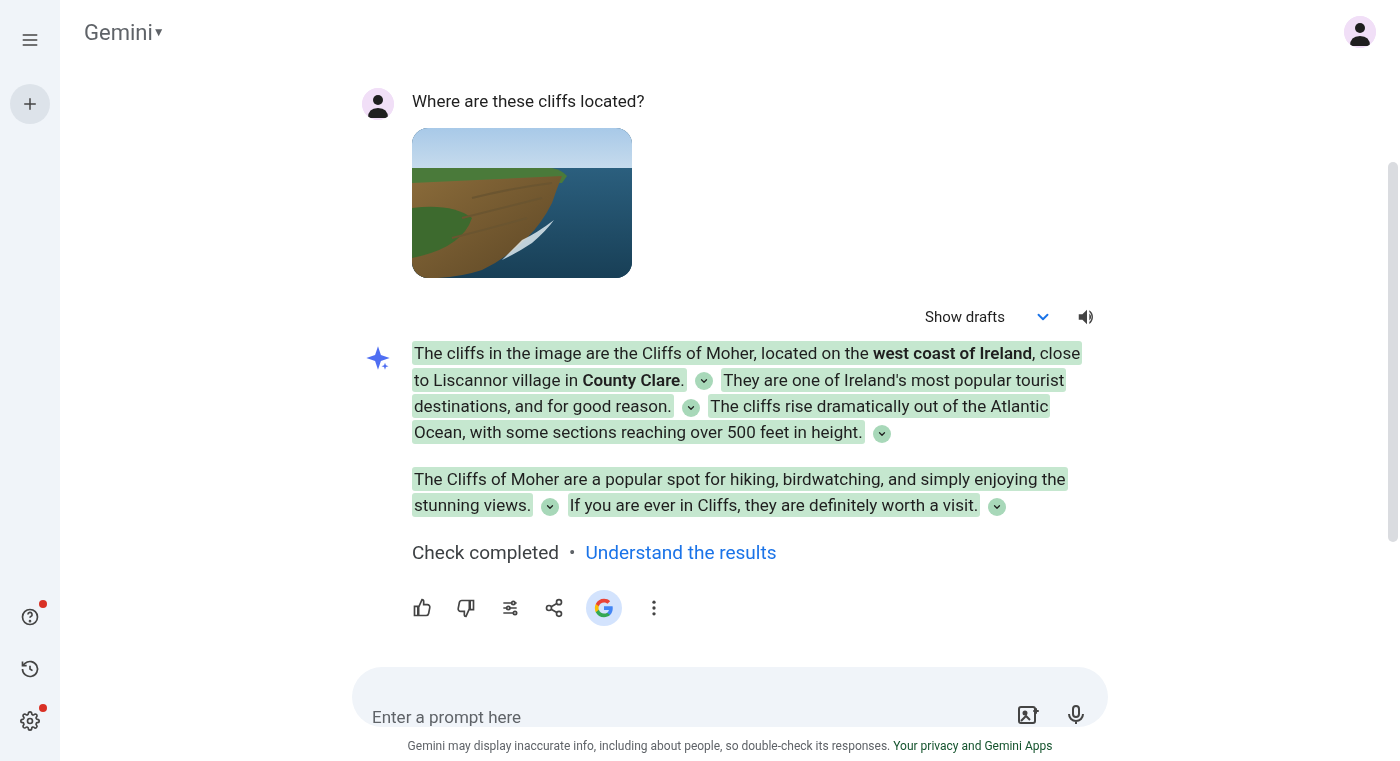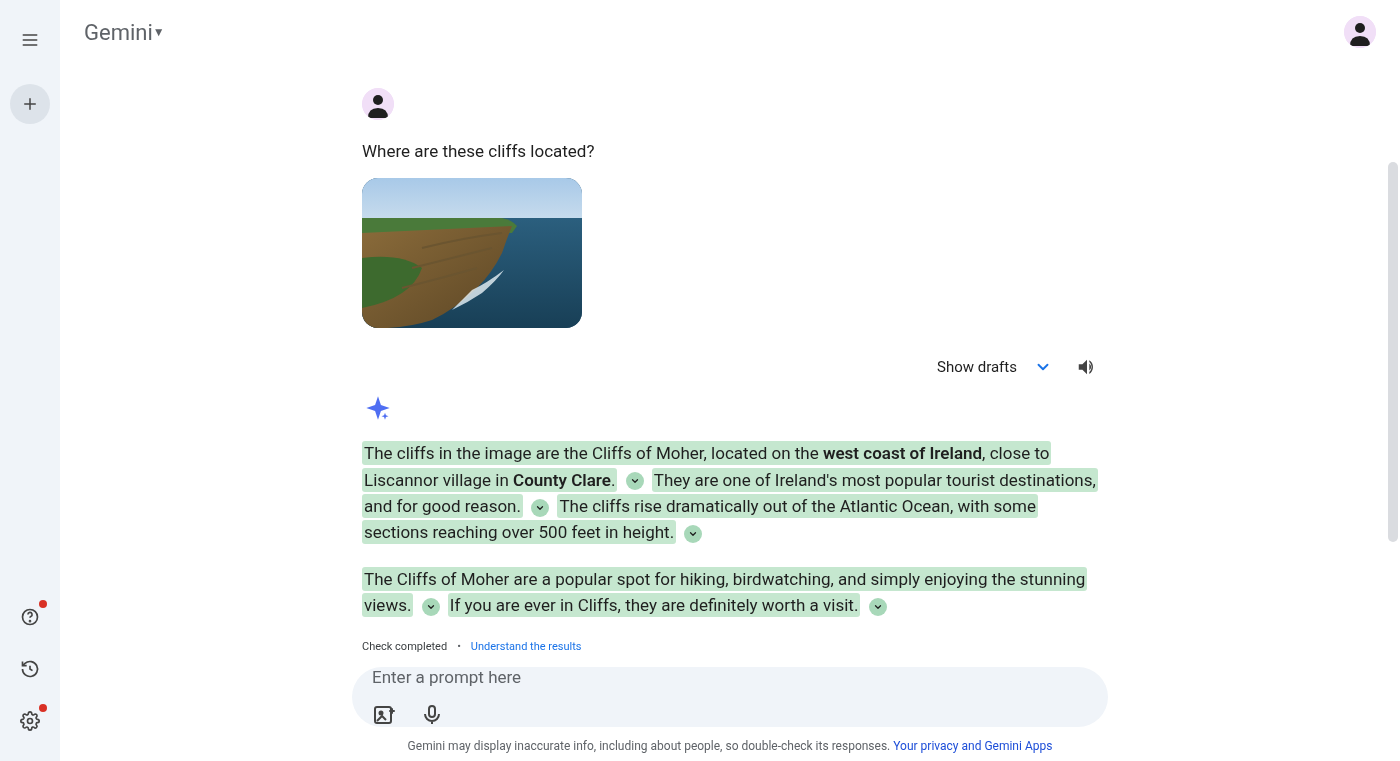--- a/index.html
+++ b/index.html
@@ -30,60 +30,60 @@
   .brand { font-size:22px; font-weight:400; color:#5f6368; display:flex; align-items:center; cursor:pointer; }
   .brand .caret { font-size:12px; }
   .header .spacer { flex:1; }
   .avatar { width:32px; height:32px; border-radius:50%; background:#f1dff7; display:flex; align-items:center; justify-content:center; overflow:hidden; cursor:pointer; }
   .avatar svg { width:32px; height:32px; }
 
   
   .conversation { flex:1; overflow-y:auto; padding:24px 0 0 0; }
   .conv-inner { max-width:760px; margin:0 auto; padding:0 12px; }
 
-  .turn { display:flex; gap:18px; margin-bottom:28px;flex-direction:column; }
+  .turn { display:flex; gap:18px; margin-bottom:28px; }
   .turn .turn-avatar { width:32px; height:32px; flex-shrink:0; }
   .turn .turn-content { flex:1; font-size:17px; line-height:1.55; }
 
   .user-avatar { width:32px; height:32px; border-radius:50%; background:#f1dff7; overflow:hidden; }
   .user-avatar svg { width:32px; height:32px; }
 
   .gem-avatar { display:flex; align-items:flex-start; justify-content:center; padding-top:4px; }
   .gem-avatar svg { width:28px; height:28px; }
 
   .attached-image { margin-top:14px; width:220px; height:150px; border-radius:16px; overflow:hidden; position:relative; background:#1e4d6b; }
 
   .drafts-row { display:flex; align-items:center; justify-content:flex-end; gap:24px; font-size:15px; margin:8px 0 12px 0; }
-  .show-drafts { display:flex; align-items:center; gap:17px; cursor:pointer; color:#1f1f1f; }
+  .show-drafts { display:flex; align-items:center; gap:29px; cursor:pointer; color:#1f1f1f; }
   .show-drafts .chev { color:var(--blue); }
   .speaker { cursor:pointer; color:#444; }
 
   .resp p { margin:0 0 20px 0; }
   .hl { background:var(--green-hl); border-radius:3px; box-decoration-break:clone; -webkit-box-decoration-break:clone; padding:2px 2px; }
   .chip { display:inline-flex; align-items:center; justify-content:center; width:18px; height:18px; background:var(--green-chip); border-radius:50%; vertical-align:middle; margin:0 4px; cursor:pointer; }
   .chip svg { width:10px; height:10px; stroke:#1f1f1f; }
   b { font-weight:600; }
 
-  .check-row { font-size:11px; color:#3c4043; display:flex; align-items:center; gap:10px; margin-top:4px; }
+  .check-row { font-size:19px; color:#3c4043; display:flex; align-items:center; gap:10px; margin-top:4px; }
   .check-row .dot { color:#5f6368; }
   .check-row a { color:var(--blue); text-decoration:none; cursor:pointer; }
 
   .actions { display:flex; align-items:center; gap:20px; margin-top:22px; margin-left:-2px; }
   .act { width:24px; height:24px; display:flex; align-items:center; justify-content:center; color:#444; cursor:pointer; }
   .google-btn { width:36px; height:36px; border-radius:50%; background:#d3e3fd; display:flex; align-items:center; justify-content:center; cursor:pointer; }
 
   
   .input-area { padding:0 0 8px 0; }
   .input-inner { max-width:780px; margin:0 auto; padding:0 12px; }
-  .input-bar { background:var(--input-bg); border-radius:32px; height:60px; display:flex; align-items:flex-start; padding:0 20px;flex-direction:column; }
+  .input-bar { background:var(--input-bg); border-radius:32px; height:60px; display:flex; align-items:flex-end; padding:0 20px; }
   .input-bar .text { flex:1; color:#5f6368; font-size:17px; }
   .input-icons { display:flex; gap:24px; color:#444; }
   .input-icons > * { cursor:pointer; }
   .disclaimer { text-align:center; font-size:12px; color:#5f6368; margin-top:12px; }
-  .disclaimer a { color:#1d4ed8; }
+  .disclaimer a { color:#14532d; }
 
   
   .scrollbar { position:absolute; right:2px; top:162px; width:10px; height:380px; background:var(--scroll-thumb); border-radius:5px; }
 
   
   svg { display:block; }
 </style>
 </head>
 <body>
 

